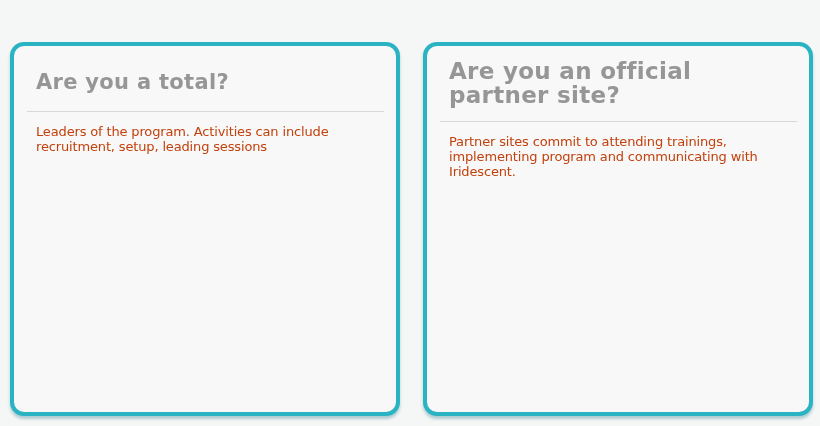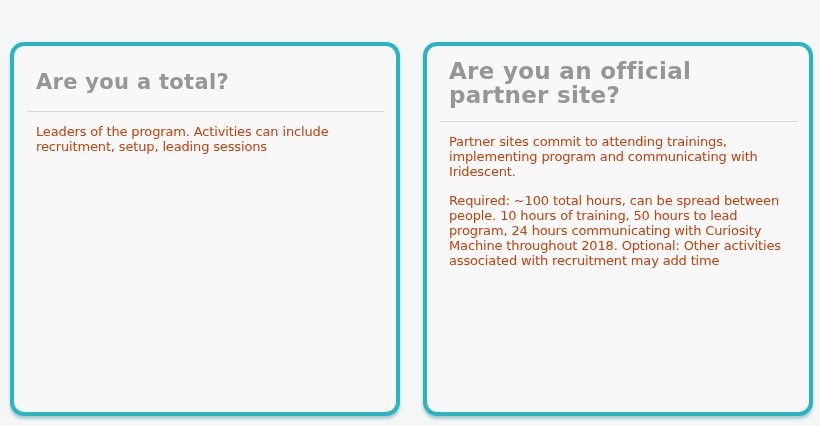--- a/index.html
+++ b/index.html
@@ -78,17 +78,16 @@
     <section class="card">
       <h2 class="card-title">Are you a total?</h2>
       <hr class="divider">
       <p class="card-text">Leaders of the program. Activities can include recruitment, setup, leading sessions</p>
     </section>
 
     <section class="card card--tight">
       <h2 class="card-title">Are you an official partner site?</h2>
       <hr class="divider">
       <p class="card-text">Partner sites commit to attending trainings, implementing program and communicating with Iridescent.</p>
-      <p class="card-text">Required: ~100 total hours, can be spread between people. 10 hours of training, 50 hours to lead program, 24 hours communicating with Curiosity Machine throughout 2018. Optional: Other activities associated with recruitment may add time</p>
     </section>
 
   </div>
 </div>
 
 </body></html>

